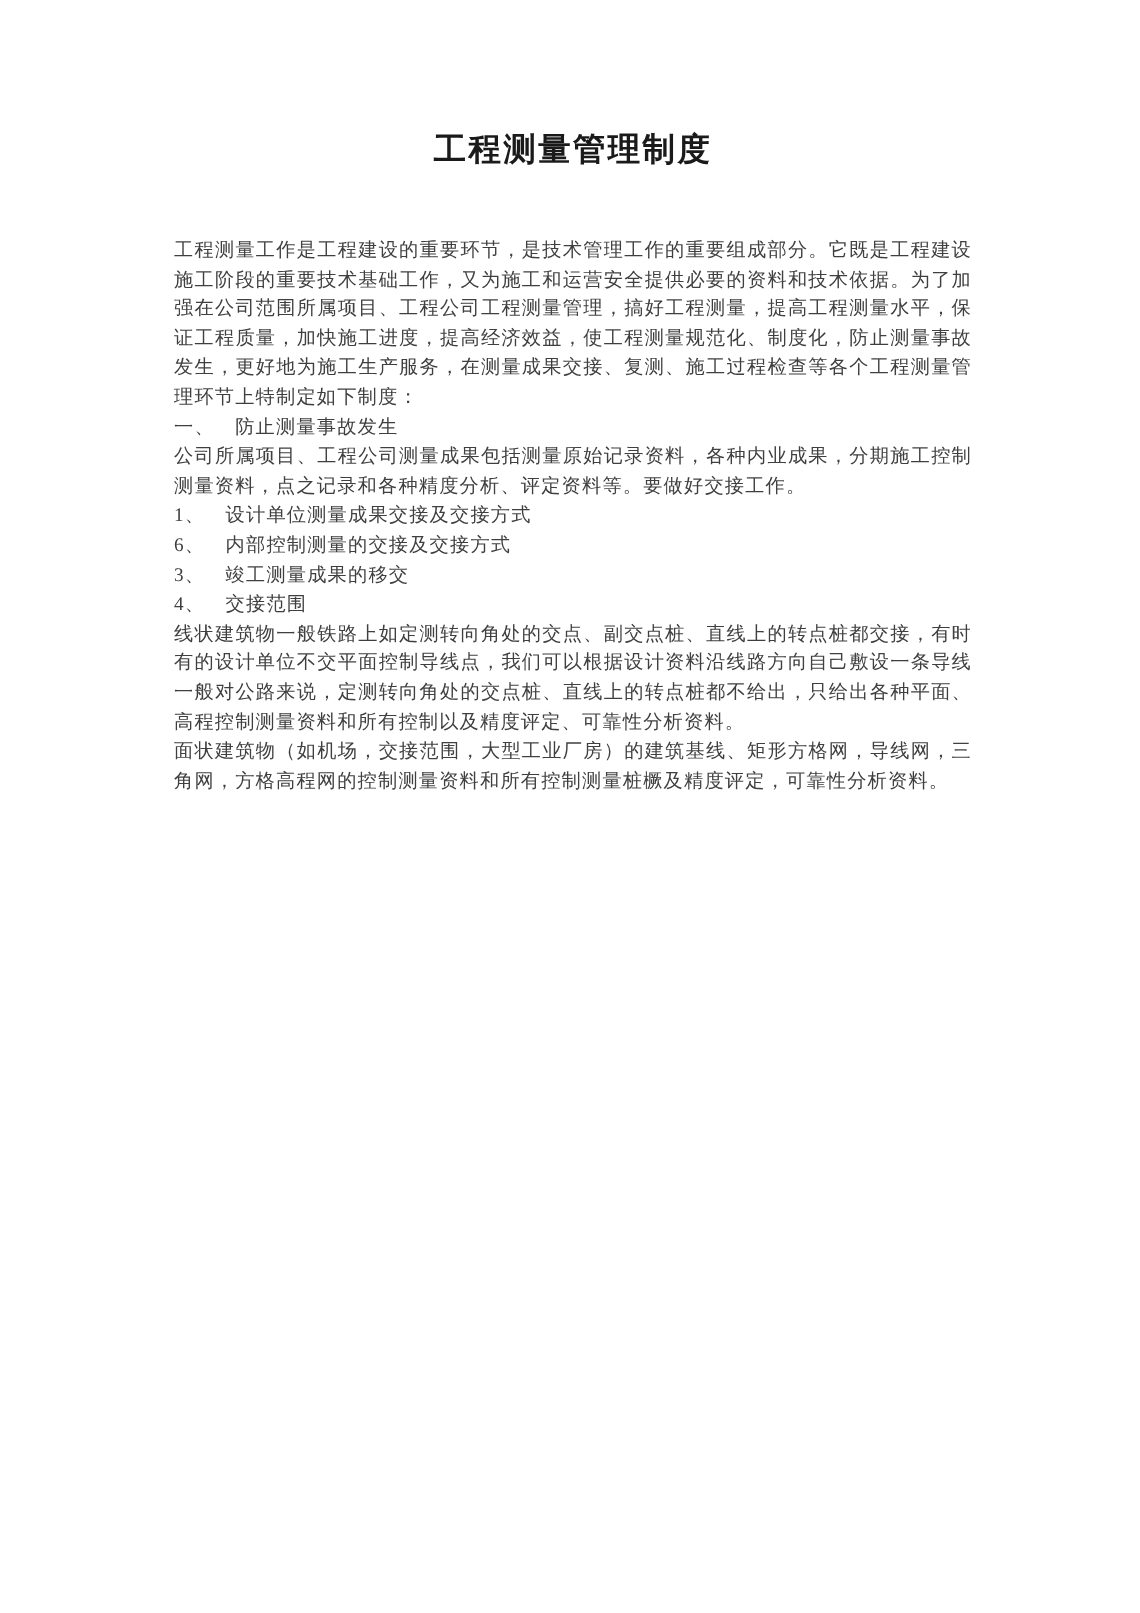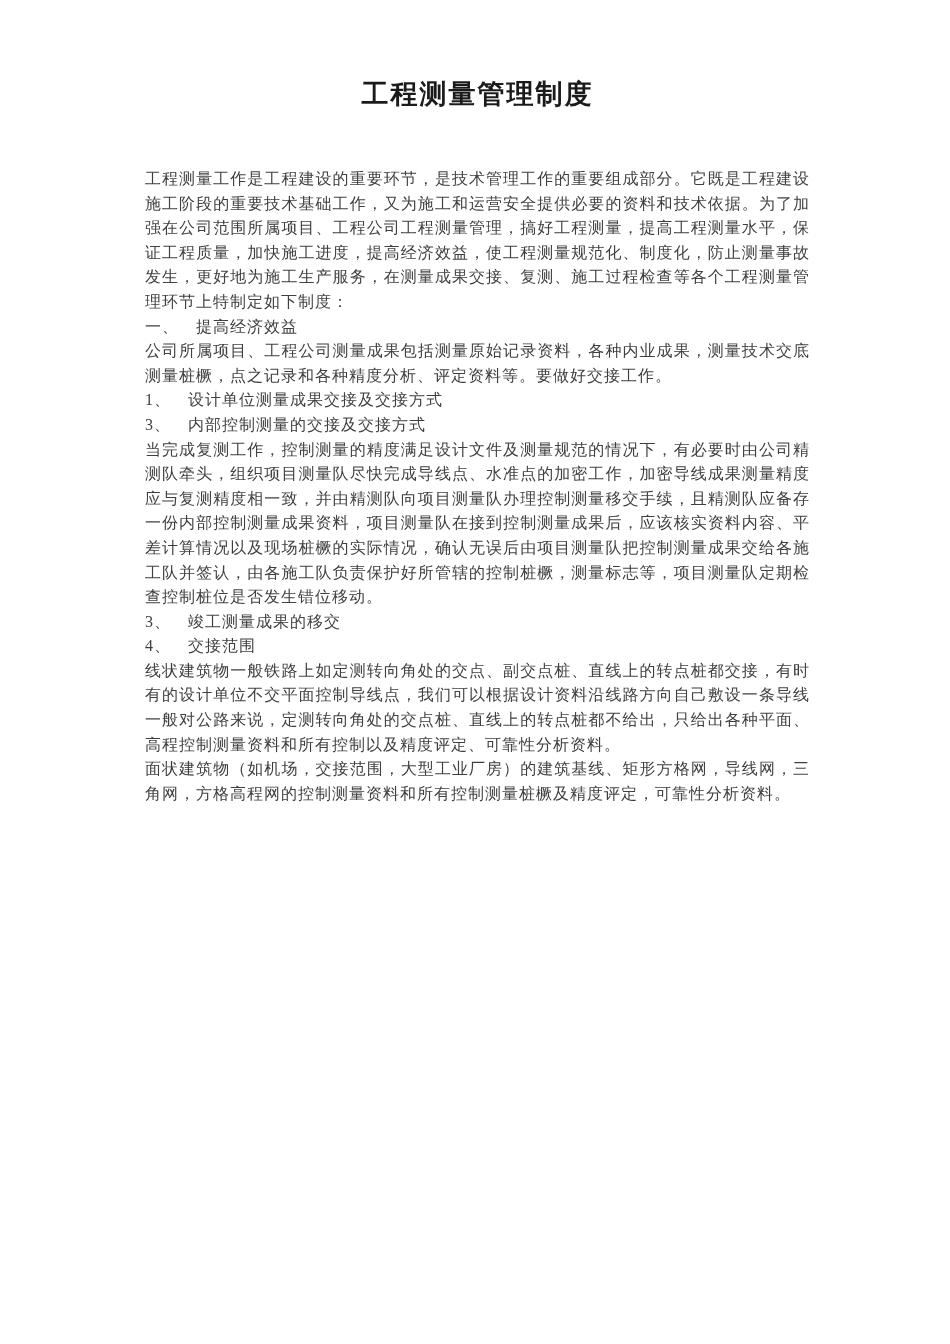--- a/index.html
+++ b/index.html
@@ -6,21 +6,21 @@
     margin: 0;
     padding: 0;
     background: #ffffff;
   }
   .page {
     position: relative;
     width: 950px;
     height: 1344px;
     background: #ffffff;
     box-sizing: border-box;
-    padding: 77px 140px 0 145px;
+    padding: 107px 140px 0 145px;
     overflow: hidden;
     font-family: "Liberation Serif", "DejaVu Serif", serif;
   }
   .title {
     margin: 0 0 56px 0;
     text-align: center;
     font-size: 27px;
     line-height: 34px;
     font-weight: bold;
     color: #1a1a1a;
@@ -40,23 +40,22 @@
     word-break: break-all;
   }
 </style>
 </head>
 <body>
 
 <div class="page">
   <h1 class="title">工程测量管理制度</h1>
   <div class="content">
     <p>工程测量工作是工程建设的重要环节，是技术管理工作的重要组成部分。它既是工程建设施工阶段的重要技术基础工作，又为施工和运营安全提供必要的资料和技术依据。为了加强在公司范围所属项目、工程公司工程测量管理，搞好工程测量，提高工程测量水平，保证工程质量，加快施工进度，提高经济效益，使工程测量规范化、制度化，防止测量事故发生，更好地为施工生产服务，在测量成果交接、复测、施工过程检查等各个工程测量管理环节上特制定如下制度：</p>
-    <p>一、　提高经济效益</p>
-    <p>公司所属项目、工程公司测量成果包括测量原始记录资料，各种内业成果，测量技术交底测量桩橛，点之记录和各种精度分析、评定资料等。要做好交接工作。</p>
+    <p>一、　防止测量事故发生</p>
+    <p>公司所属项目、工程公司测量成果包括测量原始记录资料，各种内业成果，分期施工控制测量资料，点之记录和各种精度分析、评定资料等。要做好交接工作。</p>
     <p>1、　设计单位测量成果交接及交接方式</p>
-    <p>3、　内部控制测量的交接及交接方式</p>
-    <p>当完成复测工作，控制测量的精度满足设计文件及测量规范的情况下，有必要时由公司精测队牵头，组织项目测量队尽快完成导线点、水准点的加密工作，加密导线成果测量精度应与复测精度相一致，并由精测队向项目测量队办理控制测量移交手续，且精测队应备存一份内部控制测量成果资料，项目测量队在接到控制测量成果后，应该核实资料内容、平差计算情况以及现场桩橛的实际情况，确认无误后由项目测量队把控制测量成果交给各施工队并签认，由各施工队负责保护好所管辖的控制桩橛，测量标志等，项目测量队定期检查控制桩位是否发生错位移动。</p>
+    <p>6、　内部控制测量的交接及交接方式</p>
     <p>3、　竣工测量成果的移交</p>
     <p>4、　交接范围</p>
     <p>线状建筑物一般铁路上如定测转向角处的交点、副交点桩、直线上的转点桩都交接，有时有的设计单位不交平面控制导线点，我们可以根据设计资料沿线路方向自己敷设一条导线一般对公路来说，定测转向角处的交点桩、直线上的转点桩都不给出，只给出各种平面、高程控制测量资料和所有控制以及精度评定、可靠性分析资料。</p>
     <p>面状建筑物（如机场，交接范围，大型工业厂房）的建筑基线、矩形方格网，导线网，三角网，方格高程网的控制测量资料和所有控制测量桩橛及精度评定，可靠性分析资料。</p>
   </div>
 </div>
 
 </body></html>

